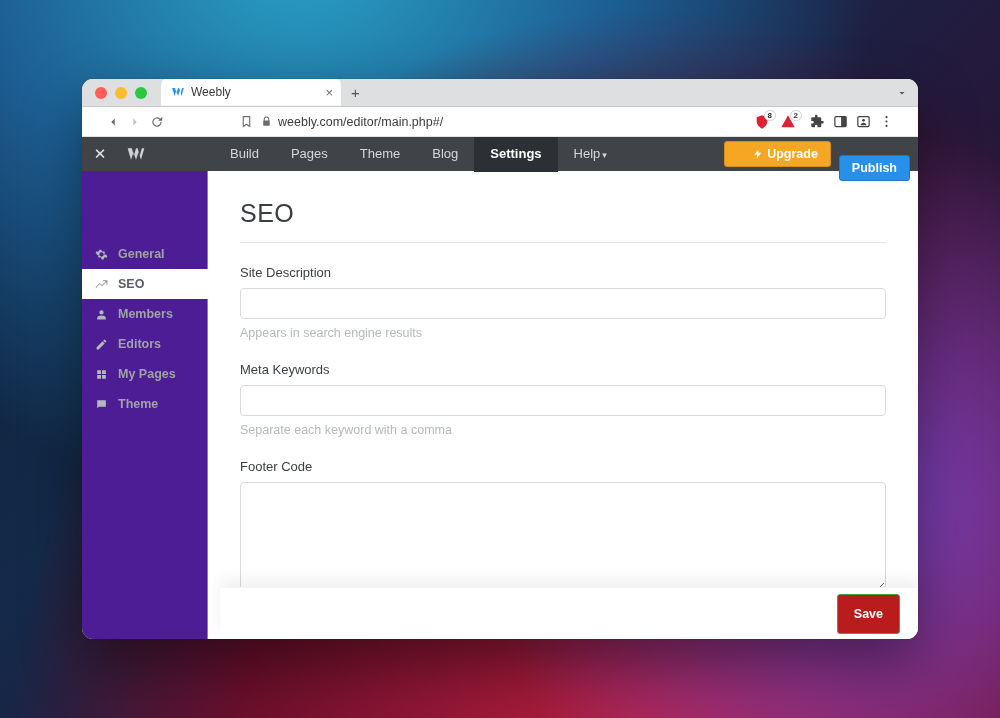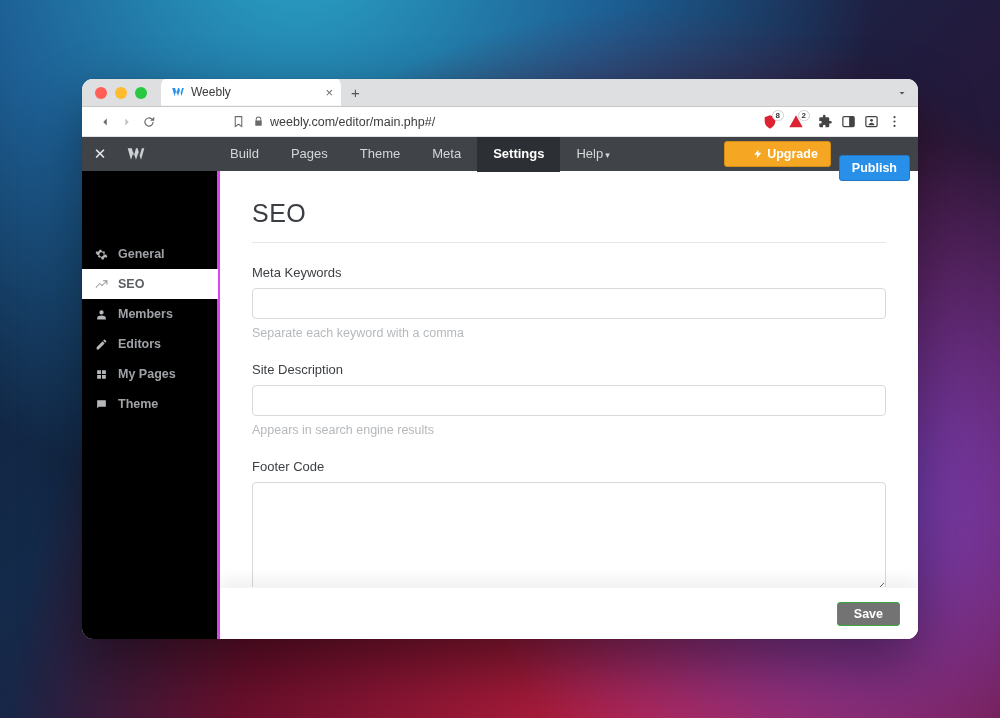--- a/index.html
+++ b/index.html
@@ -31,21 +31,21 @@
     display: flex; align-items: center; padding: 0 8px 0 10px; font-size: 12px; color:#3a3a3a;
     box-shadow: 0 -1px 0 rgba(0,0,0,0.04) inset;
     position: relative;
   }
   .tab .favicon{width:14px;height:14px;margin-right:6px;display:flex;align-items:center;justify-content:center;}
   .tab .title{flex:1;white-space:nowrap;overflow:hidden;text-overflow:ellipsis;}
   .tab .close{color:#6a6a6a;font-size:13px;line-height:1;}
   .newtab{margin-left:10px;margin-bottom:6px;color:#555;font-size:15px;line-height:1;}
   .tabstrip .chev{position:absolute;right:10px;bottom:7px;color:#555;}
   
-  .addrbar{height:30px;background:#fff;display:flex;align-items:center;padding:0 16px;gap:8px;border-bottom:1px solid #e3e3e3;}
+  .addrbar{height:30px;background:#fff;display:flex;align-items:center;padding:0 24px;gap:8px;border-bottom:1px solid #e3e3e3;}
   .ib{color:#6b6b6b;display:flex;align-items:center;justify-content:center;}
   .ib.disabled{color:#c4c4c4;}
   .addr-field{flex:1;display:flex;align-items:center;gap:6px;font-size:12.5px;color:#3d3d3d;}
   .addr-field .lock{color:#6a6a6a;}
   .ext-icons{display:flex;align-items:center;gap:10px;margin-right:6px;}
   .badge-ico{position:relative;display:inline-flex;}
   .badge-ico .count{position:absolute;top:-4px;right:-6px;background:#fff;border:1px solid #d0d0d0;border-radius:7px;font-size:8px;padding:0 3px;color:#333;font-weight:600;}
   
   .appbar{height:34px;background:#404449;display:flex;align-items:center;color:#d9dadc;font-size:13px;}
   .appbar .xbtn{width:36px;text-align:center;color:#e7e7e7;font-size:15px;}
@@ -53,36 +53,36 @@
   .appbar .nav{display:flex;margin-left:60px;}
   .appbar .nav .item{padding:0 16px;line-height:34px;color:#d5d6d8;cursor:pointer;}
   .appbar .nav .item.active{background:#2c2f33;color:#fff;font-weight:600;}
   .appbar .nav .caret{font-size:9px;margin-left:2px;}
   .appbar .spacer{flex:1;}
   .btn{height:26px;border-radius:3px;padding:0 12px;font-size:12.5px;font-weight:600;display:flex;align-items:center;gap:4px;margin-right:8px;cursor:pointer;}
   .btn.upgrade{background:#f5a623;color:#fff;border:1px solid #d68f16;padding-left:28px;}
   .btn.publish{background:#2990ea;color:#fff;border:1px solid #1f77c6;margin-top:28px;}
   
   .appbody{flex:1;display:flex;min-height:0;position:relative;}
-  .sidebar{width:138px;background:#000000;border-right:3px solid #d946ef;padding-top:68px;}
+  .sidebar{width:126px;background:#4c1d95;border-right:1px solid #d946ef;padding-top:68px;}
   .sidebar .it{display:flex;align-items:center;gap:10px;height:30px;padding:0 12px;color:#9fa2a6;font-size:12.5px;font-weight:600;cursor:pointer;}
   .sidebar .it.active{background:#fff;color:#5b5e62;box-shadow: inset 3px 0 0 #fff, 1px 0 0 #fff;}
   .sidebar .it .ic{width:14px;display:flex;justify-content:center;color:#b5b8bb;}
   .sidebar .it.active .ic{color:#8b8e92;}
   .content{flex:1;overflow:auto;padding:28px 32px 90px;}
   h1.seo{font-size:25px;color:#3a3d41;font-weight:400;letter-spacing:.5px;border-bottom:1px solid #e6e6e6;padding-bottom:14px;margin-bottom:22px;}
   .field{margin-bottom:22px;}
   .field label{display:block;font-size:13px;color:#3d4044;margin-bottom:8px;}
   .field input, .field textarea{width:100%;border:1px solid #d7d9db;border-radius:4px;padding:7px 9px;font-size:13px;color:#333;font-family:inherit;background:#fff;}
   .field textarea{height:110px;resize:both;}
   .hint{font-size:12.5px;color:#b6b9bc;margin-top:7px;}
   .hint a{color:#2e8be6;text-decoration:none;}
   
   .savebar{position:absolute;left:138px;right:0;bottom:0;height:52px;background:#fff;border-top:1px solid rgba(0,0,0,0.04);display:flex;align-items:center;justify-content:flex-end;padding:0 18px;box-shadow:0 -8px 14px rgba(0,0,0,0.06);}
-  .savebtn{background:#737373;color:#fff;border:1px solid #3ca63c;border-radius:3px;height:24px;padding:0 16px;font-size:12.5px;font-weight:600;cursor:pointer;}
+  .savebtn{background:#b91c1c;color:#fff;border:1px solid #3ca63c;border-radius:3px;height:40px;padding:0 16px;font-size:12.5px;font-weight:600;cursor:pointer;}
   svg{display:block;}
 </style>
 </head>
 <body>
 
 <div class="desktop">
   <div class="window">
 
     <div class="tabstrip">
       <div class="traffic">
@@ -182,21 +182,21 @@
       <div class="xbtn">✕</div>
       <div class="logo">
         <svg width="20" height="20" viewBox="0 0 24 24">
             <path fill="#cfd1d3" d="M2 5l4 14 3-9 3 9 3-9 3 9 4-14h-3l-2.5 9L14 5h-2l-2.5 9L7 5H2z"></path>
           </svg>
       </div>
       <div class="nav">
         <div class="item">Build</div>
         <div class="item">Pages</div>
         <div class="item">Theme</div>
-        <div class="item">Meta</div>
+        <div class="item">Blog</div>
         <div class="item active">Settings</div>
         <div class="item">
           <span>Help</span><span class="caret">▾</span>
         </div>
       </div>
       <div class="spacer"></div>
       <div class="btn upgrade">
         <span>
             <svg width="10" height="12" viewBox="0 0 24 24">
               <path fill="#fff" d="M13 2L3 14h7l-1 8 11-13h-7l0-7z"></path>
@@ -258,29 +258,29 @@
               </svg>
             </span>
           <span>Theme</span>
         </div>
       </div>
 
       <div class="content">
         <h1 class="seo">SEO</h1>
 
         <div class="field">
+          <label>Site Description</label>
+          <input type="text" value="" style="">
+          <div class="hint">Appears in search engine results</div>
+        </div>
+
+        <div class="field">
           <label>Meta Keywords</label>
           <input type="text" value="" style="">
           <div class="hint">Separate each keyword with a comma</div>
-        </div>
-
-        <div class="field">
-          <label>Site Description</label>
-          <input type="text" value="" style="">
-          <div class="hint">Appears in search engine results</div>
         </div>
 
         <div class="field">
           <label>Footer Code</label>
           <textarea value="" style=""></textarea>
           <div class="hint">
             <span>ex. </span><a href="#">Google Analytics</a><span> tracking code</span>
           </div>
         </div>
       </div>

